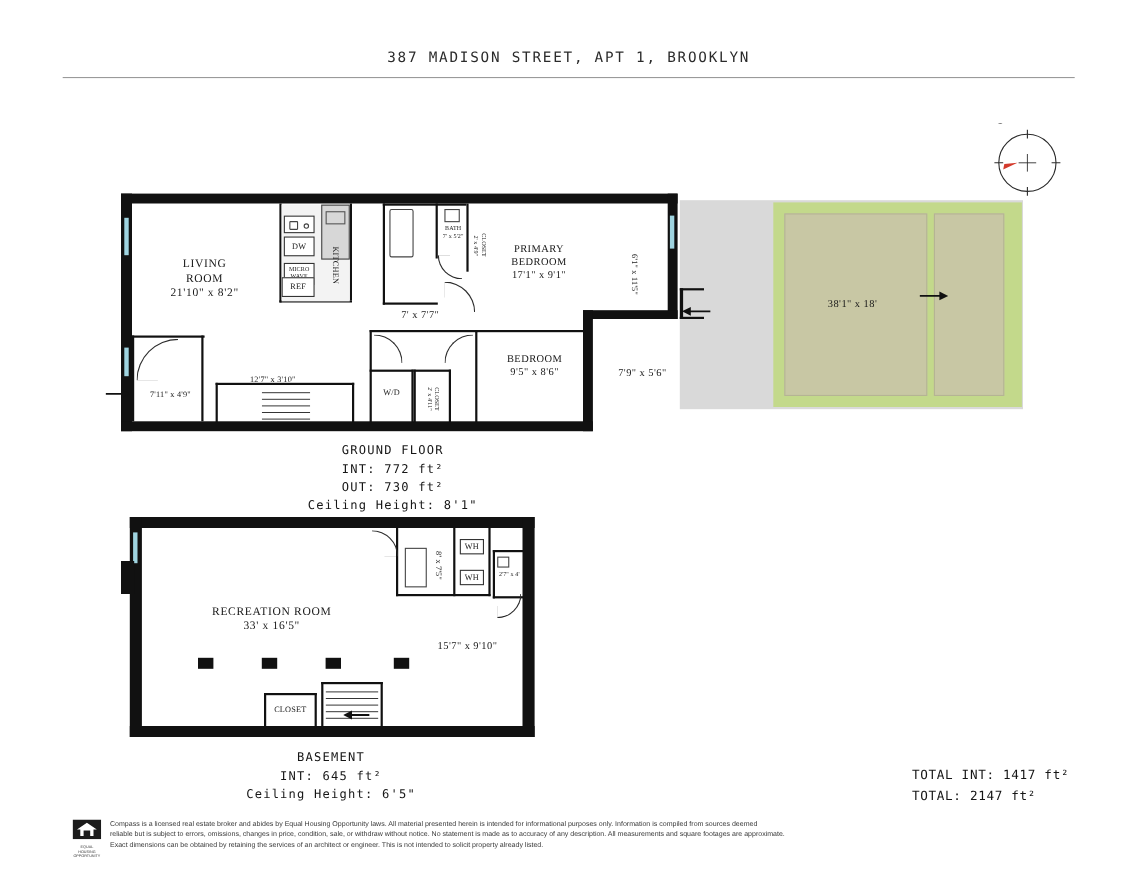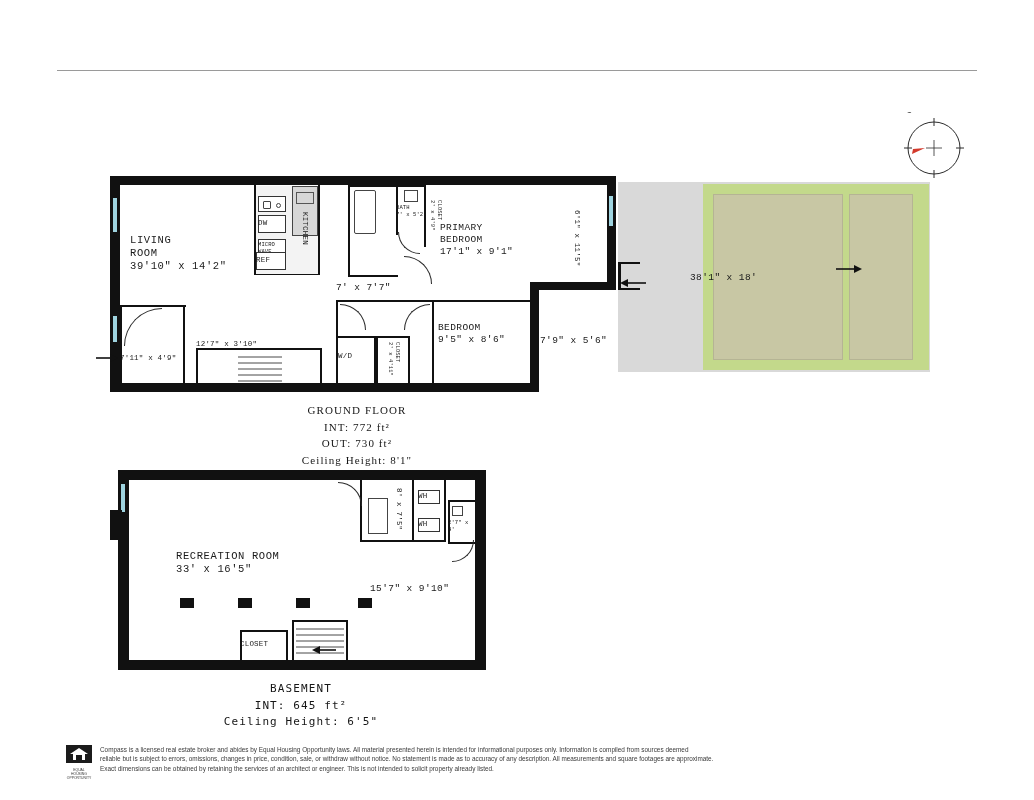--- a/index.html
+++ b/index.html
@@ -27,22 +27,22 @@
   }
 
   
   .compass { position:absolute; left:898px; top:112px; width:72px; height:72px; }
   .compass svg { display:block; }
 
   
   .wall { position:absolute; background:#111111; }
   .room-fill { position:absolute; background:#ffffff; }
   .label {
-    position:absolute; 
-    font-family:Liberation Mono, monospace;
+    position:absolute; text-align:center;
+    font-family:Liberation Serif, serif;
     color:#1a1a1a; line-height:1.25;
     white-space:pre-line;
   }
   .lbl-11 { font-size:10.5px; letter-spacing:0.6px; }
   .lbl-10 { font-size:9.5px; letter-spacing:0.4px; }
   .lbl-8  { font-size:7.5px; letter-spacing:0.2px; }
   .lbl-6  { font-size:5.5px; letter-spacing:0.1px; }
   .vert { writing-mode:vertical-rl; text-orientation:mixed; }
 
   .window { position:absolute; background:#9fd4e0; }
@@ -83,20 +83,21 @@
     font-family:"Liberation Sans", sans-serif;
     font-size:6.4px; line-height:1.45; color:#3a3a3a;
     white-space:pre-line;
   }
 </style>
 </head>
 <body>
 
 <div class="page">
 
+  <div class="title">387 MADISON STREET, APT 1, BROOKLYN</div>
   <div class="title-rule"></div>
 
   <div class="compass">
     <svg width="72" height="72" viewBox="0 0 72 72">
       <circle cx="36" cy="36" r="26" fill="none" stroke="#2b2b2b" stroke-width="1"></circle>
       <line x1="36" y1="6" x2="36" y2="14" stroke="#2b2b2b" stroke-width="1"></line>
       <line x1="36" y1="58" x2="36" y2="66" stroke="#2b2b2b" stroke-width="1"></line>
       <line x1="6" y1="36" x2="14" y2="36" stroke="#2b2b2b" stroke-width="1"></line>
       <line x1="58" y1="36" x2="66" y2="36" stroke="#2b2b2b" stroke-width="1"></line>
       <line x1="28" y1="36" x2="44" y2="36" stroke="#2b2b2b" stroke-width="0.8"></line>
@@ -142,21 +143,21 @@
     <div class="wall" style="left:530px; top:282px; width:86px; height:8px;"></div>
     <div class="wall" style="left:530px; top:282px; width:9px; height:110px;"></div>
     <div class="wall" style="left:110px; top:383px; width:429px; height:9px;"></div>
 
     <div class="window" style="left:113px; top:198px; width:4px; height:34px;"></div>
     <div class="window" style="left:113px; top:316px; width:4px; height:26px;"></div>
     <div class="window" style="left:609px; top:196px; width:4px; height:30px;"></div>
 
     <div class="label lbl-11" style="left:130px; top:234px; width:112px;">LIVING
 ROOM
-39'10" x 14'2"</div>
+21'10" x 8'2"</div>
 
     <div class="wall" style="left:254px; top:185px; width:2px; height:90px;"></div>
     <div class="wall" style="left:318px; top:185px; width:2px; height:88px;"></div>
     <div class="wall" style="left:254px; top:273px; width:66px; height:2px;"></div>
     <div style="position:absolute; left:256px; top:186px; width:62px; height:88px; background:#f3f3f3;"></div>
     <div style="position:absolute; left:258px; top:196px; width:28px; height:16px; border:1px solid #333; background:#fff;">
       <div style="position:absolute; left:4px; top:4px; width:8px; height:8px; border:1px solid #444; border-radius:1px;"></div>
       <div style="position:absolute; left:17px; top:6px; width:5px; height:5px; border-radius:50%; border:1px solid #444;"></div>
     </div>
     <div style="position:absolute; left:258px; top:215px; width:28px; height:18px; border:1px solid #333; background:#fff;"></div>
@@ -231,21 +232,21 @@
     <div class="wall" style="left:336px; top:336px; width:40px; height:2px;"></div>
     <div class="wall" style="left:374px; top:336px; width:2px; height:48px;"></div>
     <div class="label lbl-8" style="left:338px; top:352px; width:36px;">W/D</div>
 
     <div class="wall" style="left:376px; top:336px; width:2px; height:48px;"></div>
     <div class="wall" style="left:376px; top:336px; width:34px; height:2px;"></div>
     <div class="wall" style="left:408px; top:336px; width:2px; height:48px;"></div>
     <div class="label lbl-6 vert" style="left:386px; top:342px; height:42px;">CLOSET
 2' x 4'11"</div>
 
-    <div class="caption" style="left:232px; top:402px; width:250px;font-family:Liberation Serif, serif;">GROUND FLOOR
+    <div class="caption" style="left:232px; top:402px; width:250px;">GROUND FLOOR
 INT: 772 ft²
 OUT: 730 ft²
 Ceiling Height: 8'1"</div>
   </div>
 
   <div>
     <div class="room-fill" style="left:122px; top:474px; width:360px; height:194px;"></div>
 
     <div class="wall" style="left:118px; top:470px; width:368px; height:10px;"></div>
     <div class="wall" style="left:118px; top:470px; width:11px; height:200px;"></div>
@@ -305,20 +306,24 @@
           <line x1="24" y1="6" x2="6" y2="6" stroke="#111" stroke-width="1.6"></line>
           <polygon points="0,6 8,2 8,10" fill="#111"></polygon>
         </svg>
     </div>
 
     <div class="caption" style="left:176px; top:681px; width:250px;">BASEMENT
 INT: 645 ft²
 Ceiling Height: 6'5"</div>
   </div>
 
+  <div class="totals">
+    <div>TOTAL INT: 1417 ft²</div>
+    <div>TOTAL: 2147 ft²</div>
+  </div>
 
   <div class="footer">
     <div class="eho">
       <svg width="26" height="18" viewBox="0 0 26 18">
         <rect x="0" y="0" width="26" height="18" fill="#1b1b1b"></rect>
         <polygon points="13,3 22,9 19,9 19,15 7,15 7,9 4,9" fill="#ffffff"></polygon>
         <rect x="10" y="10" width="6" height="5" fill="#1b1b1b"></rect>
       </svg>
       <div class="eho-text">EQUAL HOUSING
 OPPORTUNITY</div>

